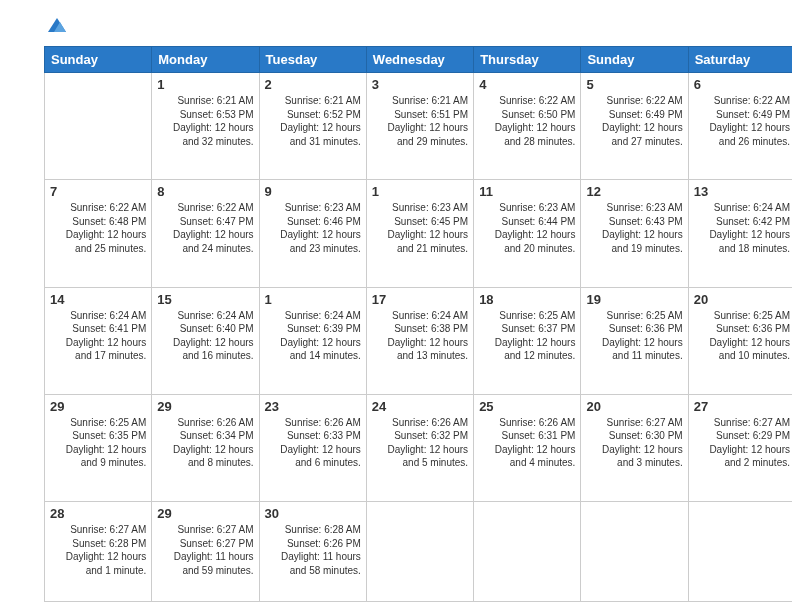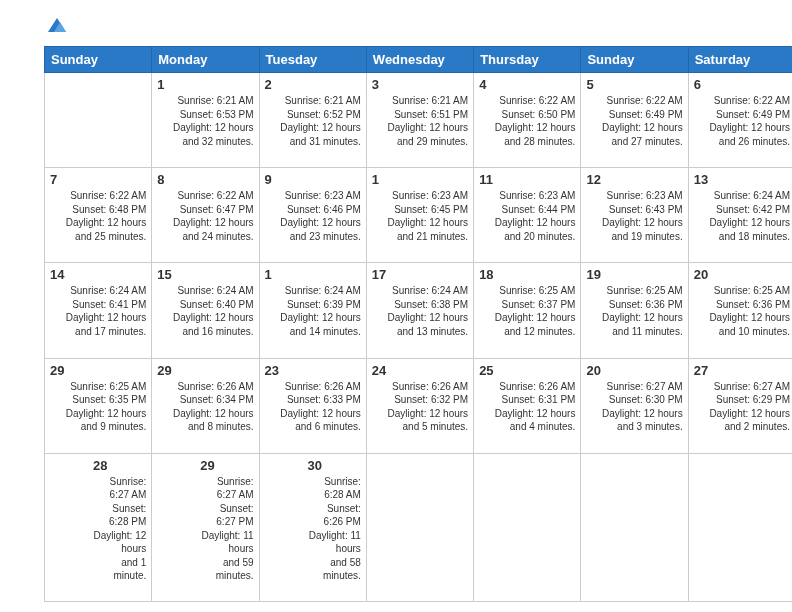--- a/index.html
+++ b/index.html
@@ -100,21 +100,20 @@
       text-align: right;
     }
     .empty-cell {
       background: #fff;
     }
     .week-row td {
       height: 86px;
     }
     .last-row td {
       height: 76px;
-      padding-left: 48px;
     }
   </style>
 </head>
 <body>
 
 <div class="page">
   <div class="header">
     <div class="logo">
       <div class="logo-text">
         <span style="display:flex;align-items:center;">

